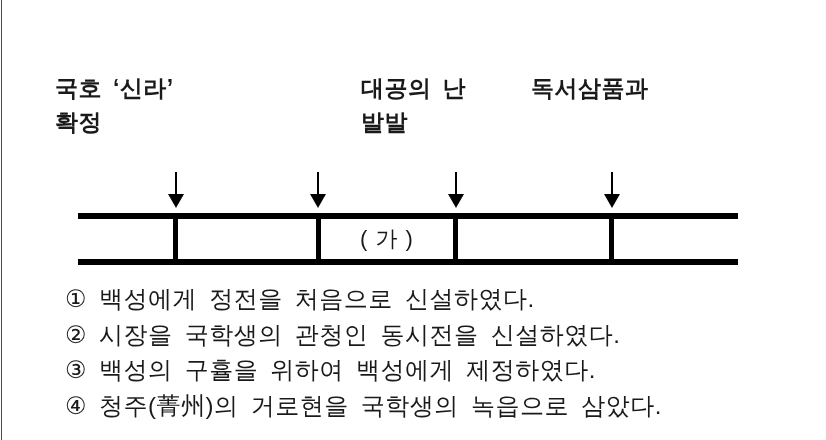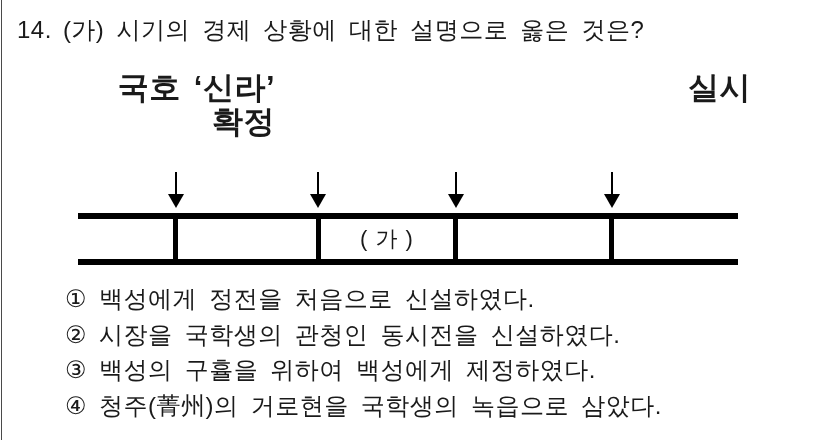--- a/index.html
+++ b/index.html
@@ -26,22 +26,22 @@
     font-size: 24px;
     line-height: 30px;
     letter-spacing: 0.5px;
     word-spacing: 5px;
     white-space: nowrap;
   }
   .event-label {
     position: absolute;
     top: 71px;
     width: 220px;
-    text-align: right;
-    font-size: 31px;
+    text-align: left;
+    font-size: 23px;
     font-weight: bold;
     line-height: 34px;
     letter-spacing: 0.5px;
     word-spacing: 4px;
     white-space: nowrap;
   }
   .arrow {
     position: absolute;
     top: 172px;
     width: 16px;
@@ -101,33 +101,33 @@
   }
   .choice .marker { flex: 0 0 auto; }
 </style>
 </head>
 <body>
 
 <div class="page">
 
   <div class="left-rule"></div>
 
-  <div class="title">
-    <span>14.</span>
-    <span>(가) 시기의 경제 상황에 대한 설명으로 옳은 것은?</span>
-  </div>
 
   <div class="event-label" style="left:55px;">
     <div>국호 ‘신라’</div>
     <div>확정</div>
   </div>
   <div class="event-label" style="left:194px;">
   </div>
+  <div class="event-label" style="left:361px;">
+    <div>대공의 난</div>
+    <div>발발</div>
+  </div>
   <div class="event-label" style="left:531px;">
-    <div>실시</div>
+    <div>독서삼품과</div>
   </div>
 
   <div class="arrow" style="left:168px;">
     <div class="stem"></div>
       <div class="head"></div>
   </div>
   <div class="arrow" style="left:310px;">
     <div class="stem"></div>
       <div class="head"></div>
   </div>

